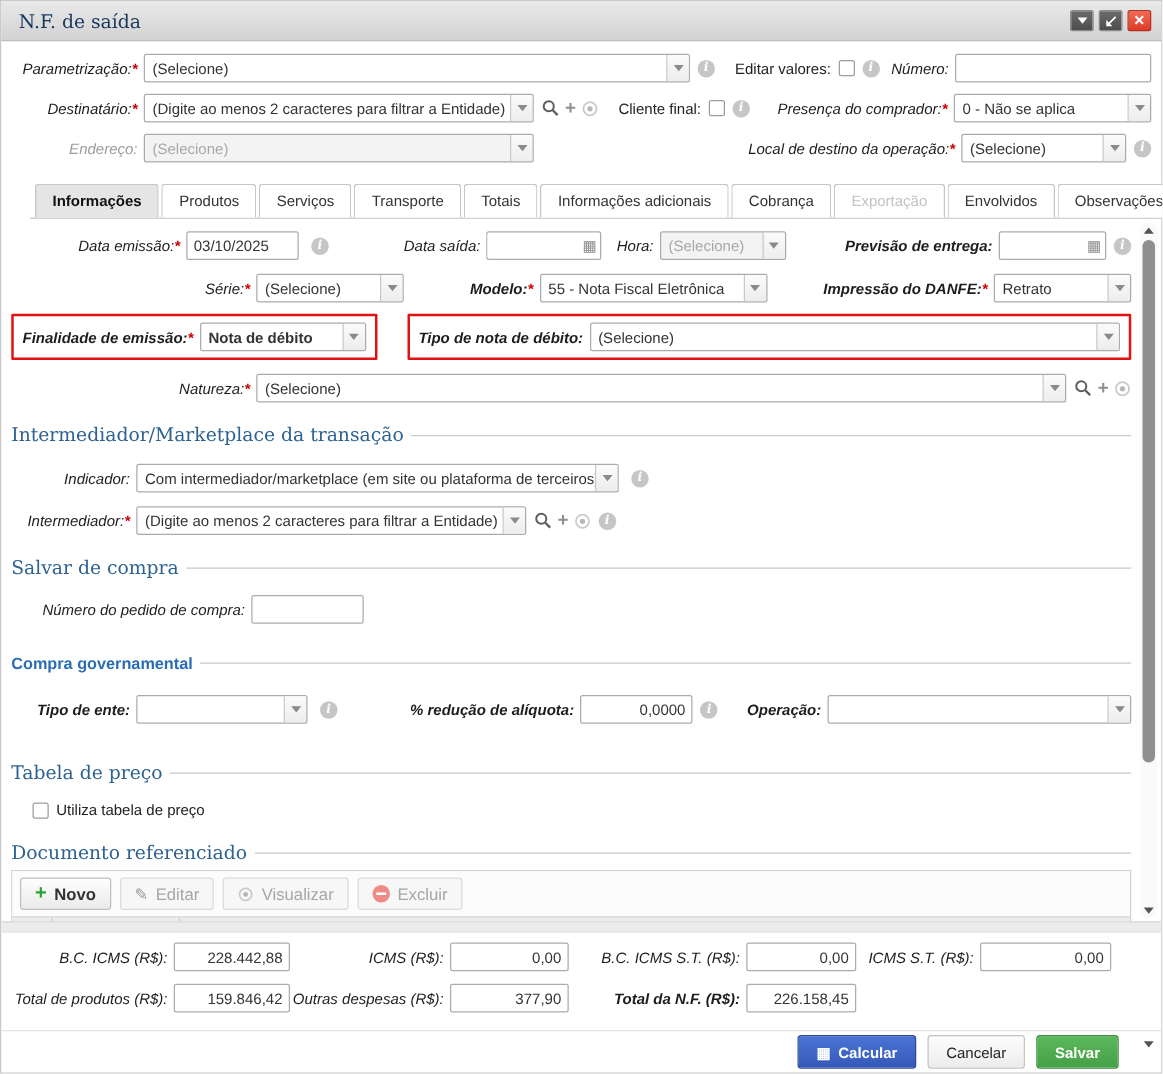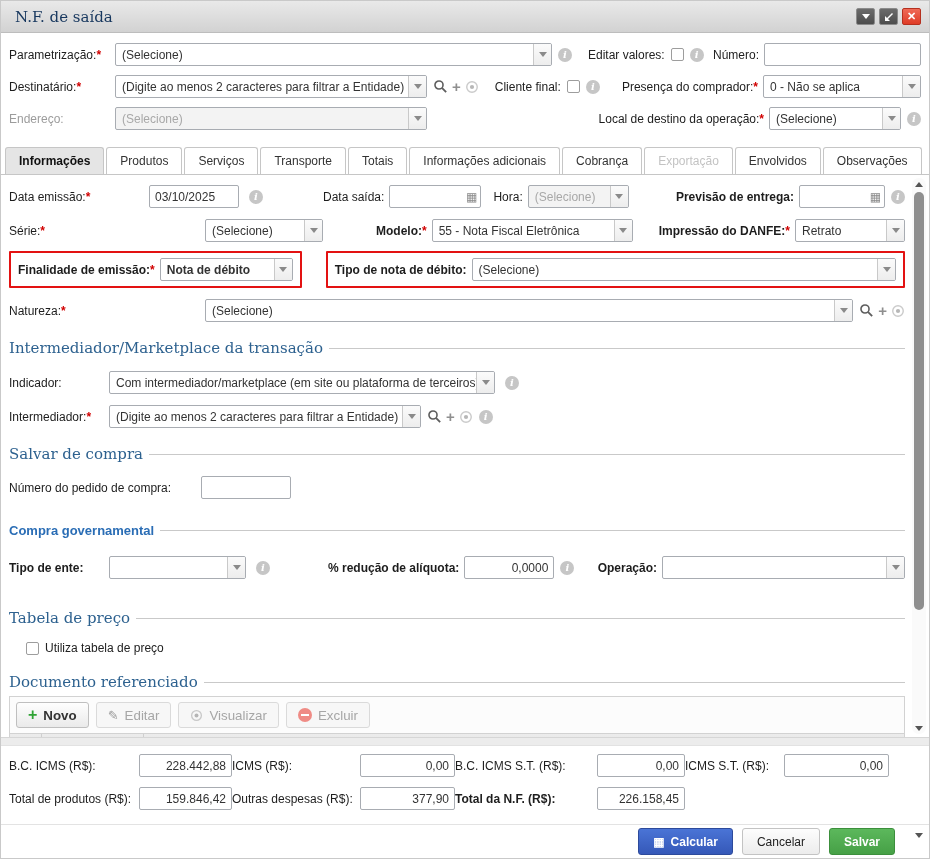--- a/index.html
+++ b/index.html
@@ -11,21 +11,21 @@
   .titlebar { height:32px; flex:0 0 32px; background:linear-gradient(#e9e9e9,#d2d2d2); border-bottom:1px solid #bdbdbd; display:flex; align-items:center; padding:0 8px 0 14px;gap:45px; }
   .title { font:15px "DejaVu Serif",serif; color:#17375e; }
   .winbtns { margin-left:auto; display:flex; gap:4px; }
   .wb { width:19px; height:17px; border:1px solid #8b8b8b; border-radius:2px; display:flex; align-items:center; justify-content:center; cursor:pointer; padding:0; }
   .wb.dark { background:linear-gradient(#6b6b6b,#4d4d4d); }
   .wb.red  { background:linear-gradient(#ef6a57,#df3c27); border-color:#b5301f; color:#fff; font:bold 11px "Liberation Sans",sans-serif; }
   .tri-dn { width:0;height:0;border-left:4px solid transparent;border-right:4px solid transparent;border-top:5px solid #fff; }
 
   
   .row { display:flex; align-items:center; }
-  .lbl { text-align:left; padding-right:5px; white-space:nowrap; color:#1d1d1d; }
+  .lbl { text-align:right; padding-right:5px; white-space:nowrap; color:#1d1d1d;font-style:italic; }
   .lbl.dis { color:#9c9c9c; }
   .ast { color:#d10000; font-weight:bold; }
   .sel { display:flex; align-items:stretch; height:23px; border:1px solid #a8acb2; border-radius:2px; background:#fff; overflow:hidden; }
   .sel .selval { flex:1; display:flex; align-items:center; padding:0 6px; white-space:nowrap; overflow:hidden; color:#333; }
   .sel .arrowbox { width:18px; flex:0 0 18px; border-left:1px solid #c9c9c9; background:linear-gradient(#fbfbfb,#ededed); display:flex; align-items:center; justify-content:center; }
   .sel.dis { background:#f3f3f3; }
   .sel.dis .selval { color:#a8a8a8; }
   .arrow { width:0;height:0;border-left:4px solid transparent;border-right:4px solid transparent;border-top:5px solid #8a8a8a; }
   .ph { color:#9b9b9b; }
   .bold { font-weight:bold; }
@@ -40,21 +40,21 @@
   .plus-g { color:#8f8f8f; font:bold 15px "Liberation Sans",sans-serif; line-height:1; }
   .eye { opacity:.75; }
 
   
   .hdr-form { padding:10px 8px 6px 8px; }
   .hdr-form .row { margin-bottom:9px; }
   .hdr-form .row:last-child { }
   .lblw { width:106px; flex:0 0 106px; }
 
   
-  .tabs { display:flex; align-items:flex-end; padding:0 0 0 4px; border-bottom:1px solid #c6c6c6; height:30px; flex:0 0 30px; background:#fff; }
+  .tabs { display:flex; align-items:flex-end; padding:0 0 0 4px; border-bottom:1px solid #c6c6c6; height:30px; flex:0 0 30px; background:#fff;margin-left:23px; }
   .tab { height:27px; display:flex; align-items:center; padding:0 13px; border:1px solid #c6c6c6; border-bottom:none; border-radius:3px 3px 0 0; background:#fff; margin-right:2px; color:#333; cursor:pointer; white-space:nowrap; }
   .tab.active { background:#e5e5e5; font-weight:bold; color:#111; }
   .tab.disabled { color:#c3c3c3; cursor:default; }
 
   
   .content { position:relative; flex:1; padding:0 24px 0 8px; overflow:hidden; }
   .sect { display:flex; align-items:center; font:15px "DejaVu Serif",serif; color:#2d618f; white-space:nowrap; }
   .sect .line { flex:1; border-top:1px solid #c9c9c9; margin-left:6px; }
   .sect.sans { font:bold 13px "Liberation Sans",sans-serif; color:#2a6db5; }
   .redbox { display:flex; align-items:center; border:2px solid #e31212; padding:5px 7px; border-radius:1px; }
@@ -229,21 +229,21 @@
 
     <div class="row" style="margin-top:11px">
       <span class="lbl" style="width:196px"><span>Série:</span><span class="ast">*</span></span>
       <div class="sel" style="width:118px">
         <span class="selval ph">(Selecione)</span>
         <span class="arrowbox">
             <span class="arrow"></span>
           </span>
       </div>
       <span class="lbl bold" style="margin-left:53px"><span>Modelo:</span><span class="ast">*</span></span>
-      <div class="sel" style="width:201px">
+      <div class="sel" style="width:182px">
         <span class="selval">55 - Nota Fiscal Eletrônica</span>
         <span class="arrowbox">
             <span class="arrow"></span>
           </span>
       </div>
       <span class="mlauto lbl bold"><span>Impressão do DANFE:</span><span class="ast">*</span></span>
       <div class="sel" style="width:110px">
         <span class="selval">Retrato</span>
         <span class="arrowbox">
             <span class="arrow"></span>

